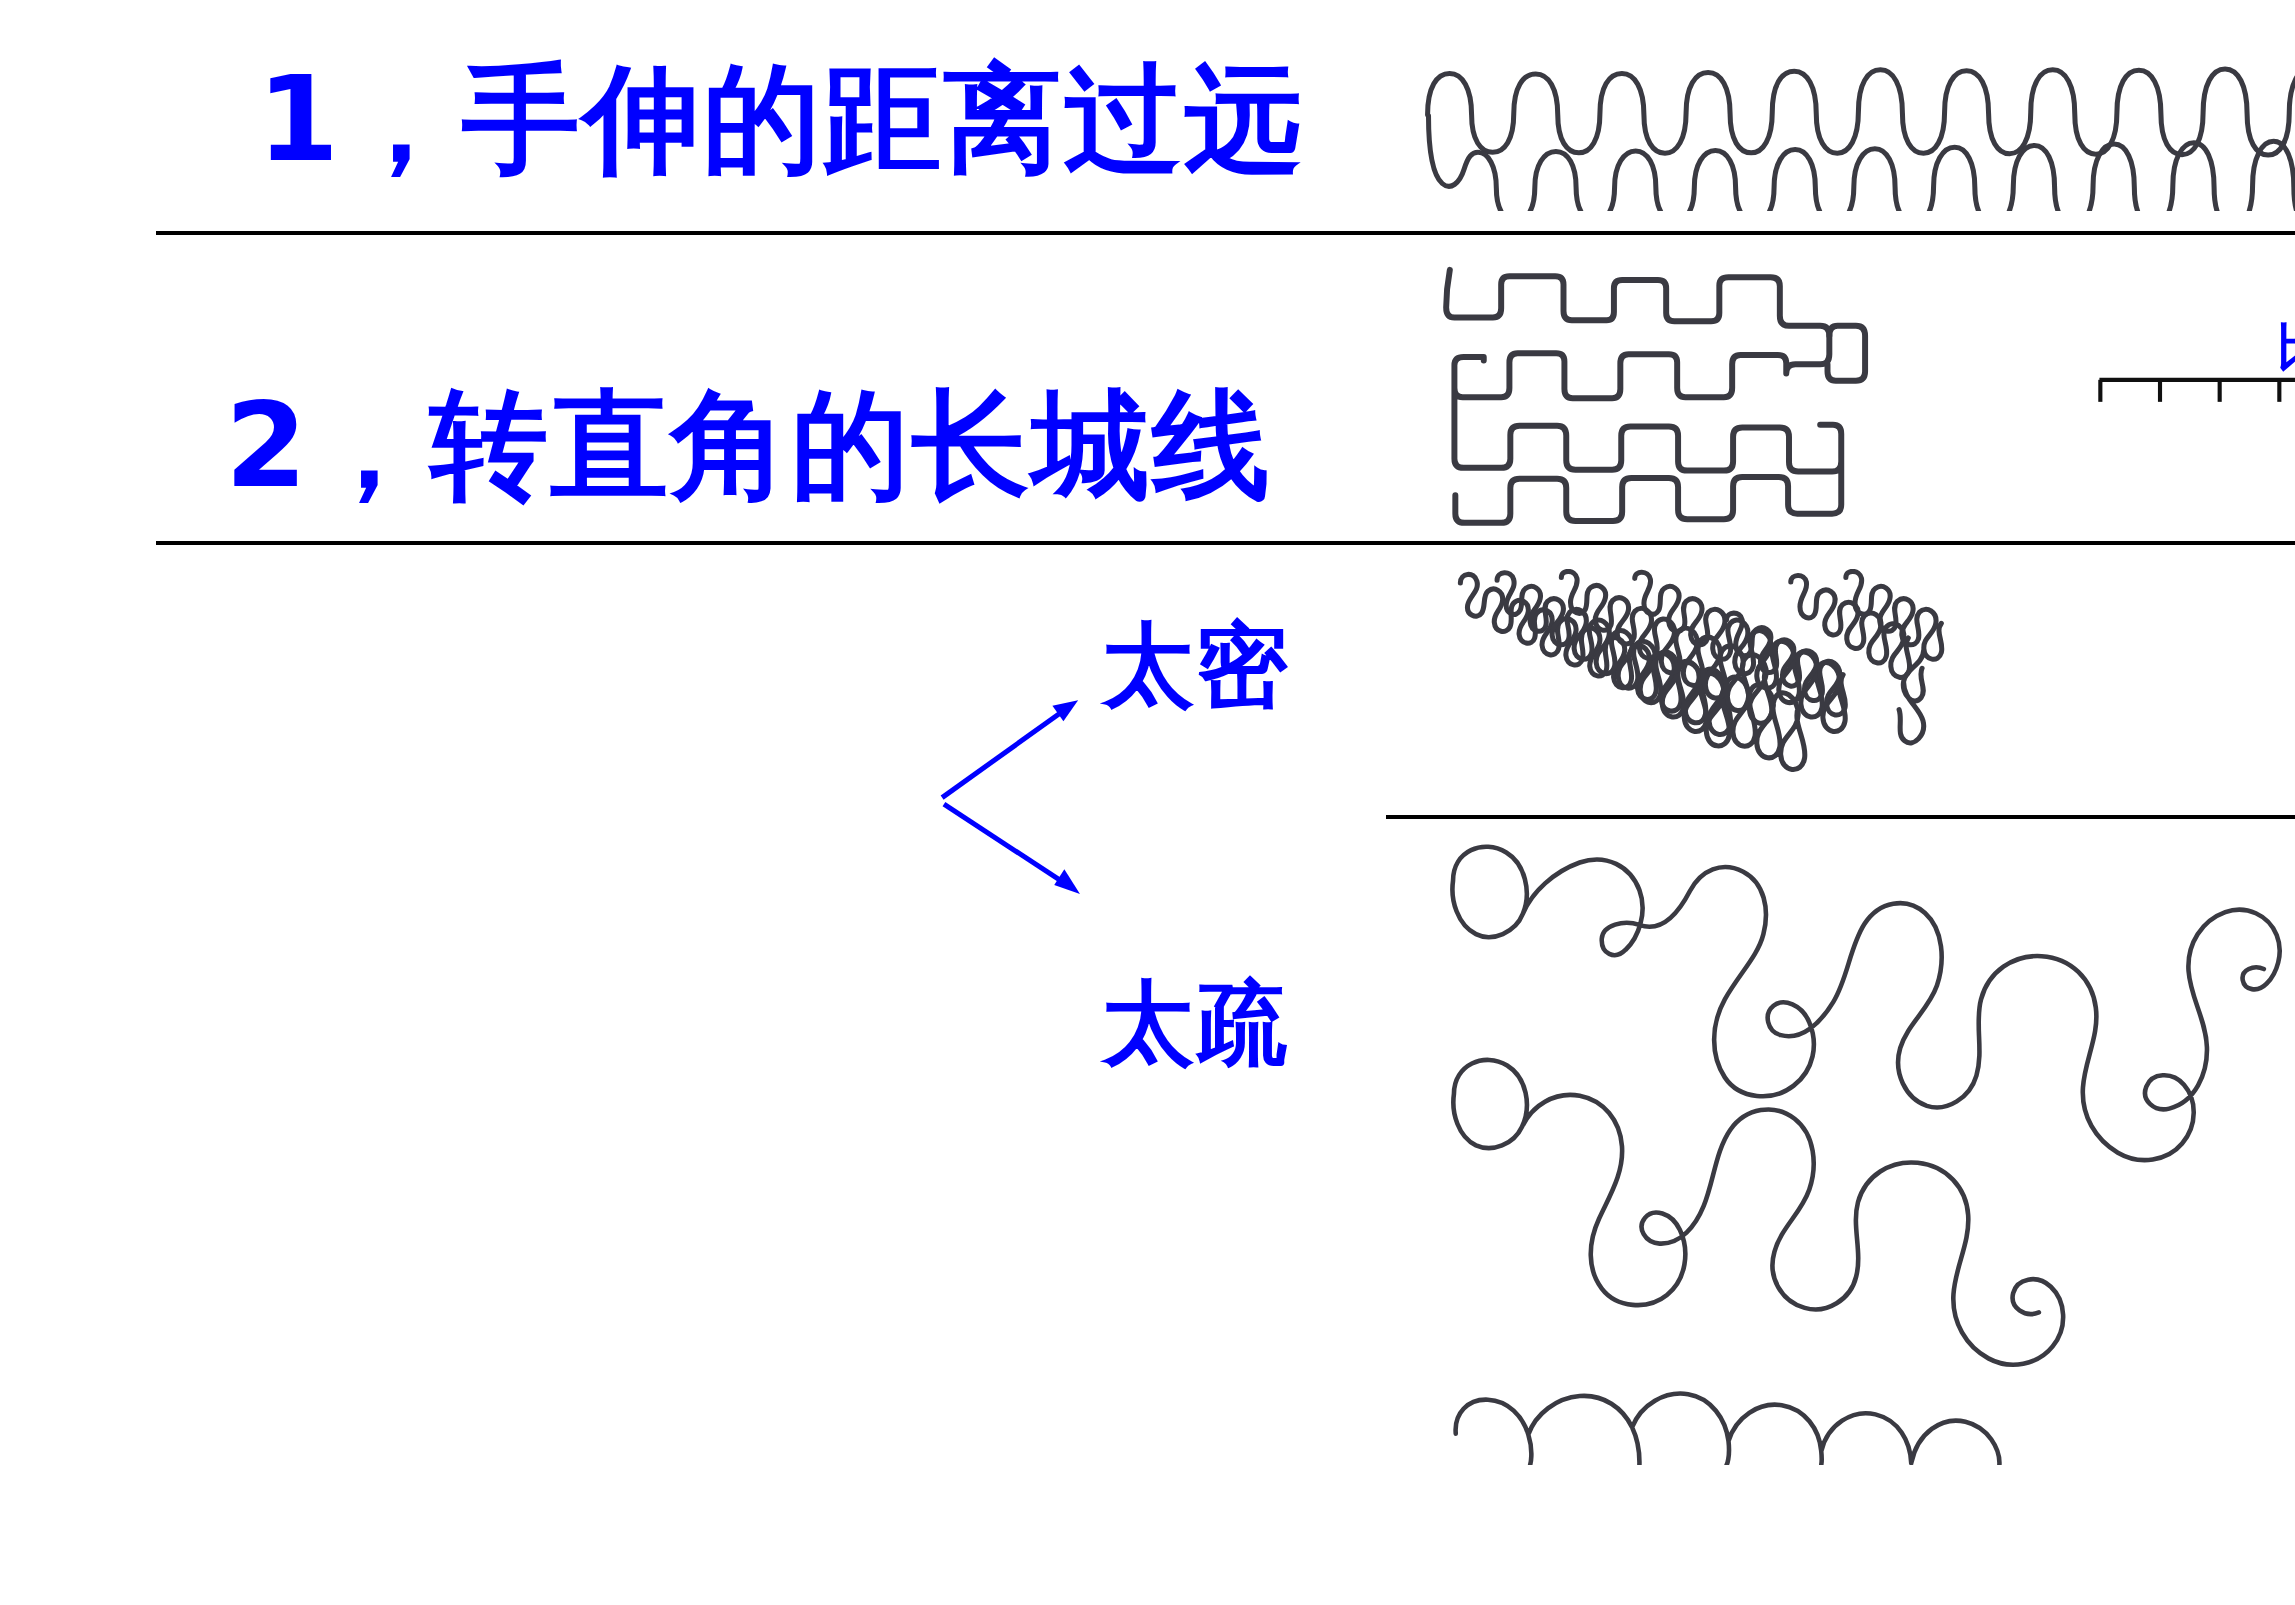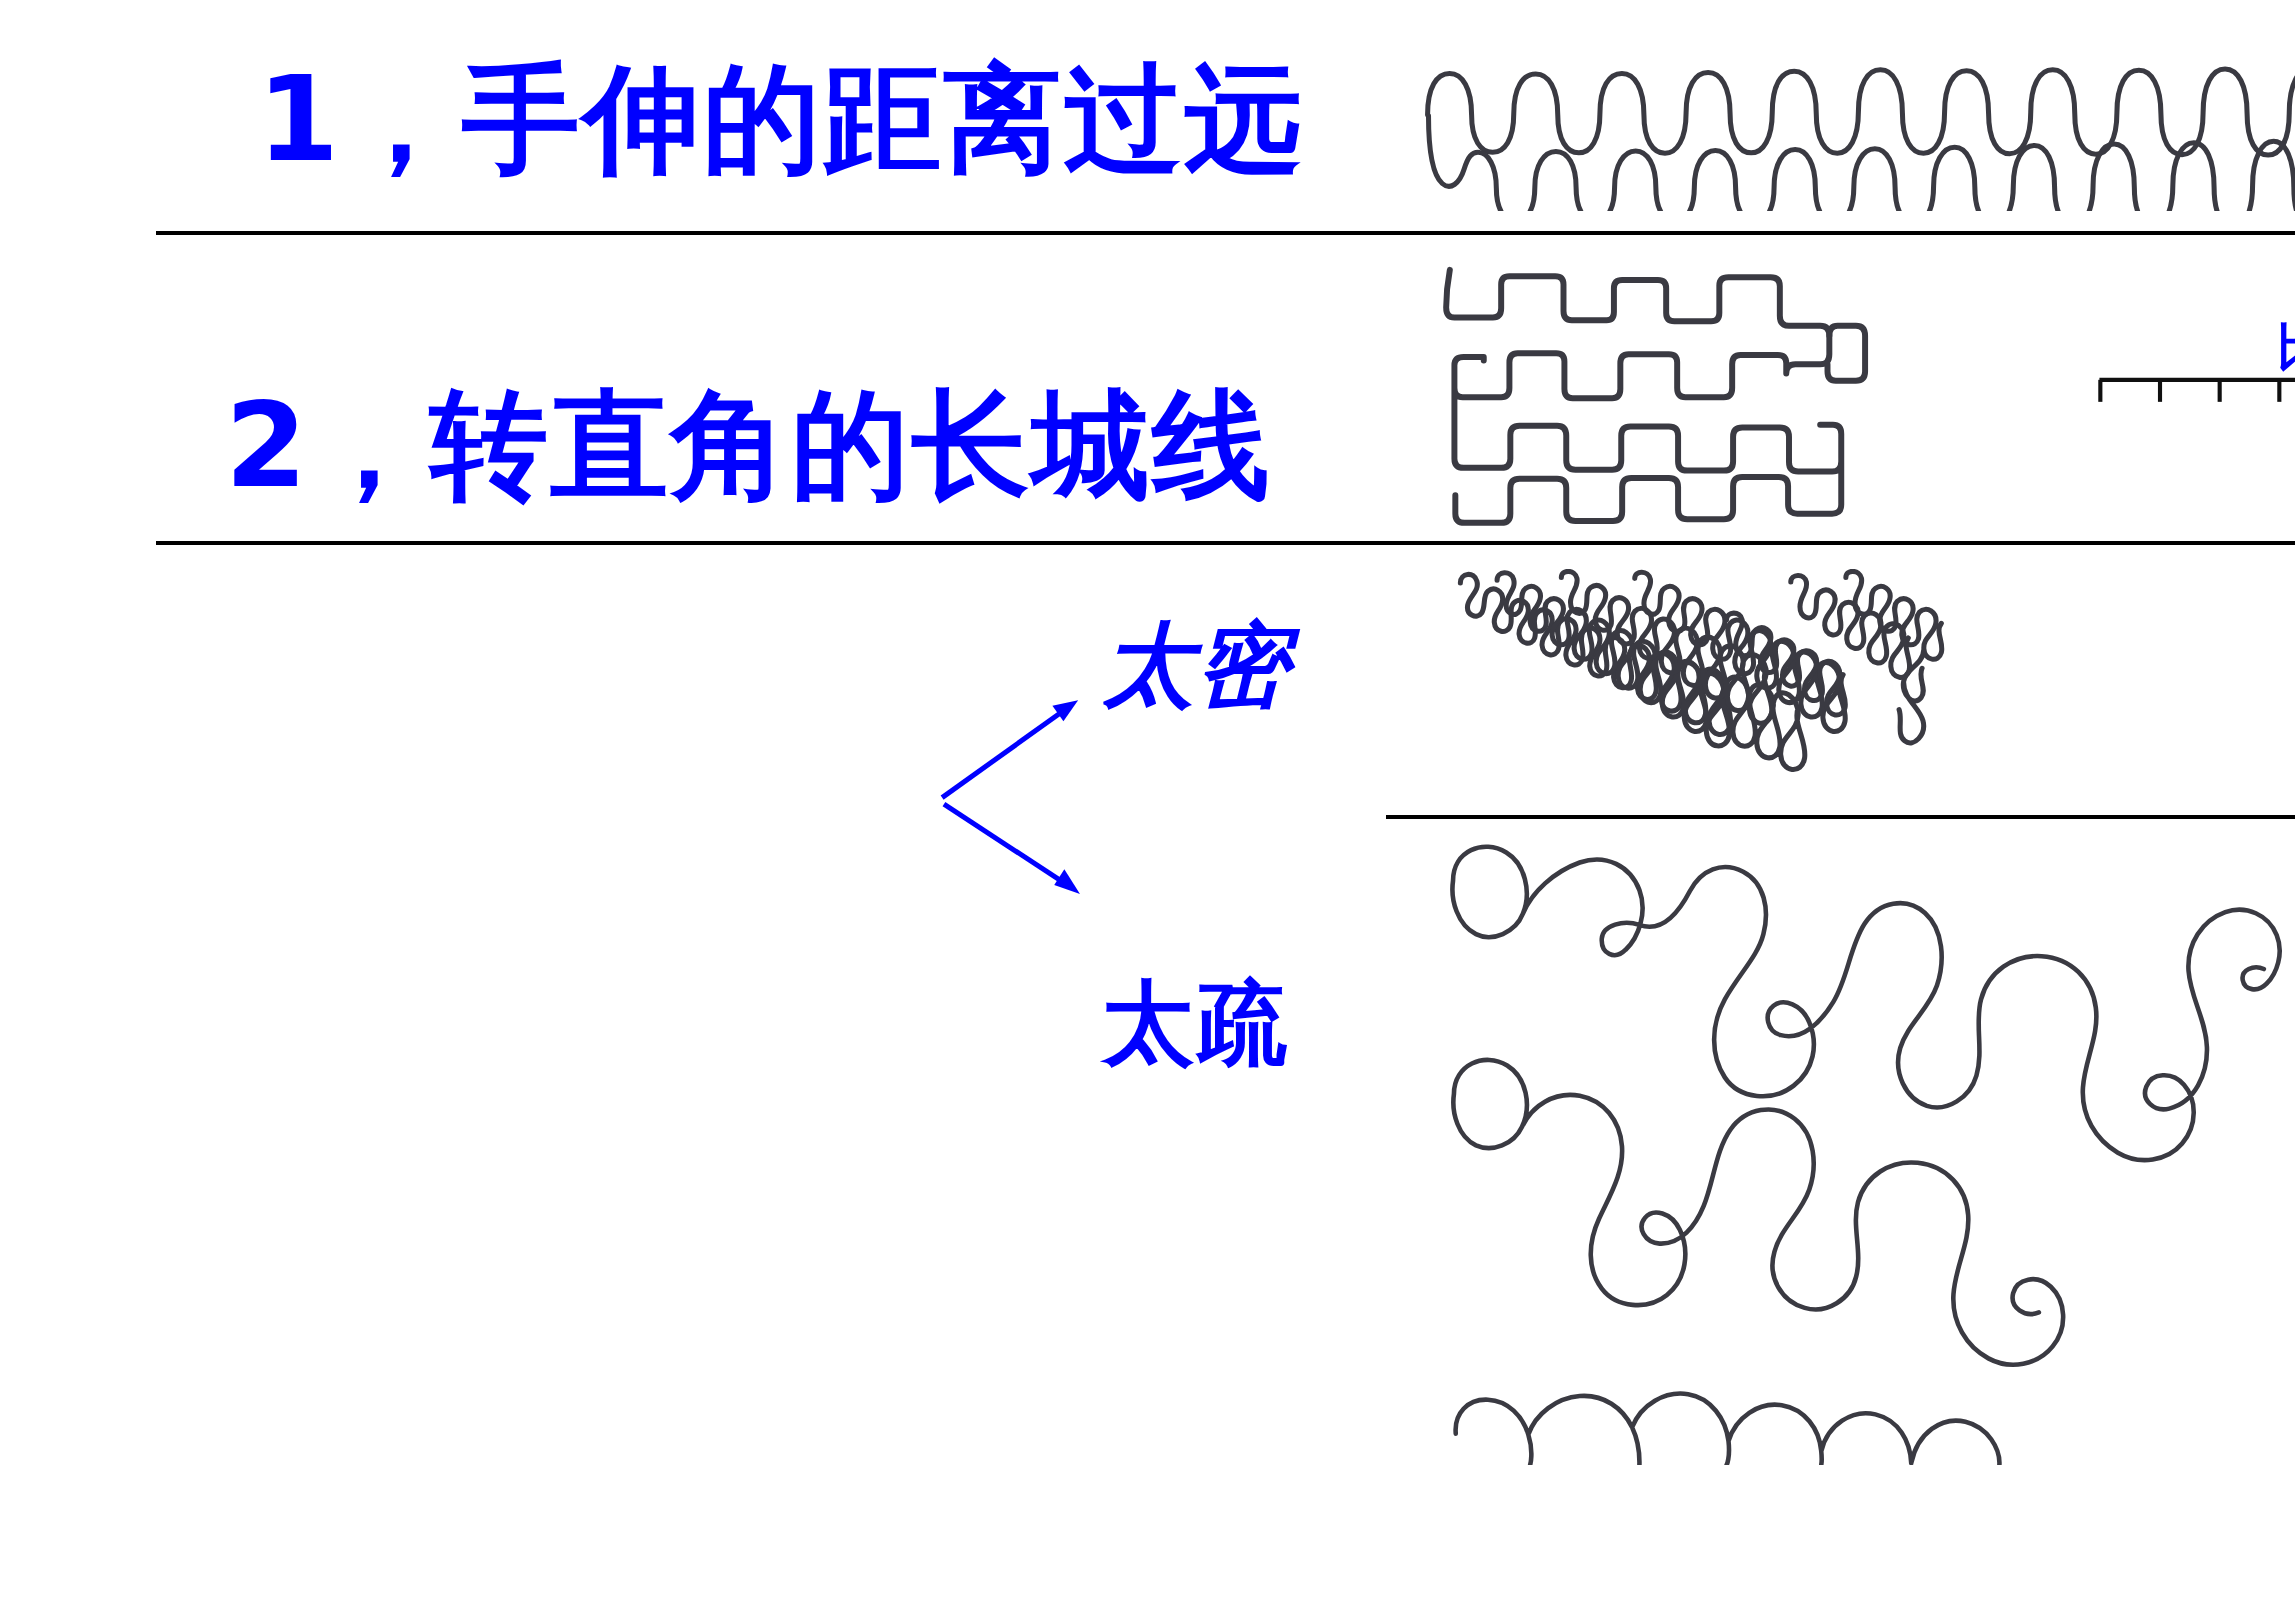--- a/index.html
+++ b/index.html
@@ -253,21 +253,21 @@
 
   <div class="svgwrap" style="left:932px; top:679px; width:193px; height:239px;">
     <svg width="193" height="239" viewBox="0 0 420 520" xmlns="http://www.w3.org/2000/svg">
       <line class="arrow" x1="22" y1="258" x2="296" y2="62"></line>
       <polygon class="arrowhead" points="318,46 262,58 286,92"></polygon>
       <line class="arrow" x1="26" y1="272" x2="300" y2="452"></line>
       <polygon class="arrowhead" points="322,468 266,448 288,414"></polygon>
     </svg>
   </div>
 
-  <div class="txt branch-label" style="left:1102px; top:620px;font-style:italic;">太密</div>
+  <div class="txt branch-label" style="left:1102px; top:620px;">太密</div>
 
   <div class="txt branch-label" style="left:1102px; top:978px;">太疏</div>
 
   <div class="svgwrap" style="left:1442px; top:569px; width:514px; height:239px;">
     <svg width="514" height="239" viewBox="0 0 1120 520" xmlns="http://www.w3.org/2000/svg">
       <g class="ink" style="stroke-width:11">
         <path d="M 40 30
           C 40 8, 70 4, 76 26 C 82 48, 60 58, 56 78 C 52 100, 76 110, 86 96
           C 96 82, 88 58, 100 48 C 114 36, 134 48, 132 68 C 130 88, 112 96, 114 116
           C 116 138, 140 142, 148 126 C 156 110, 144 86, 156 74 C 170 60, 190 72, 188 92

